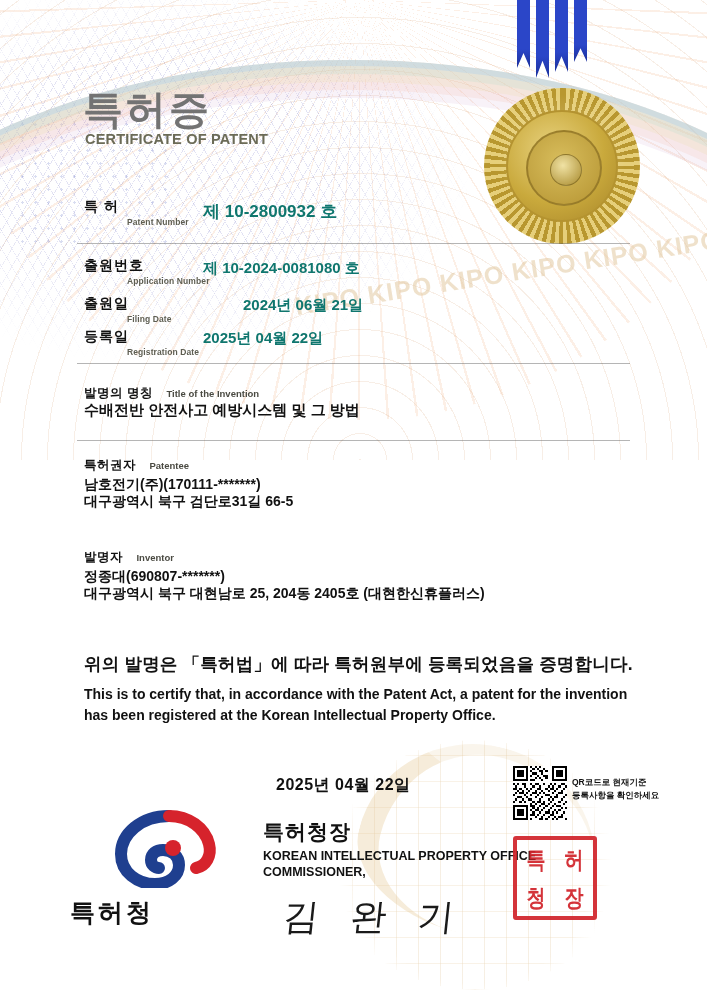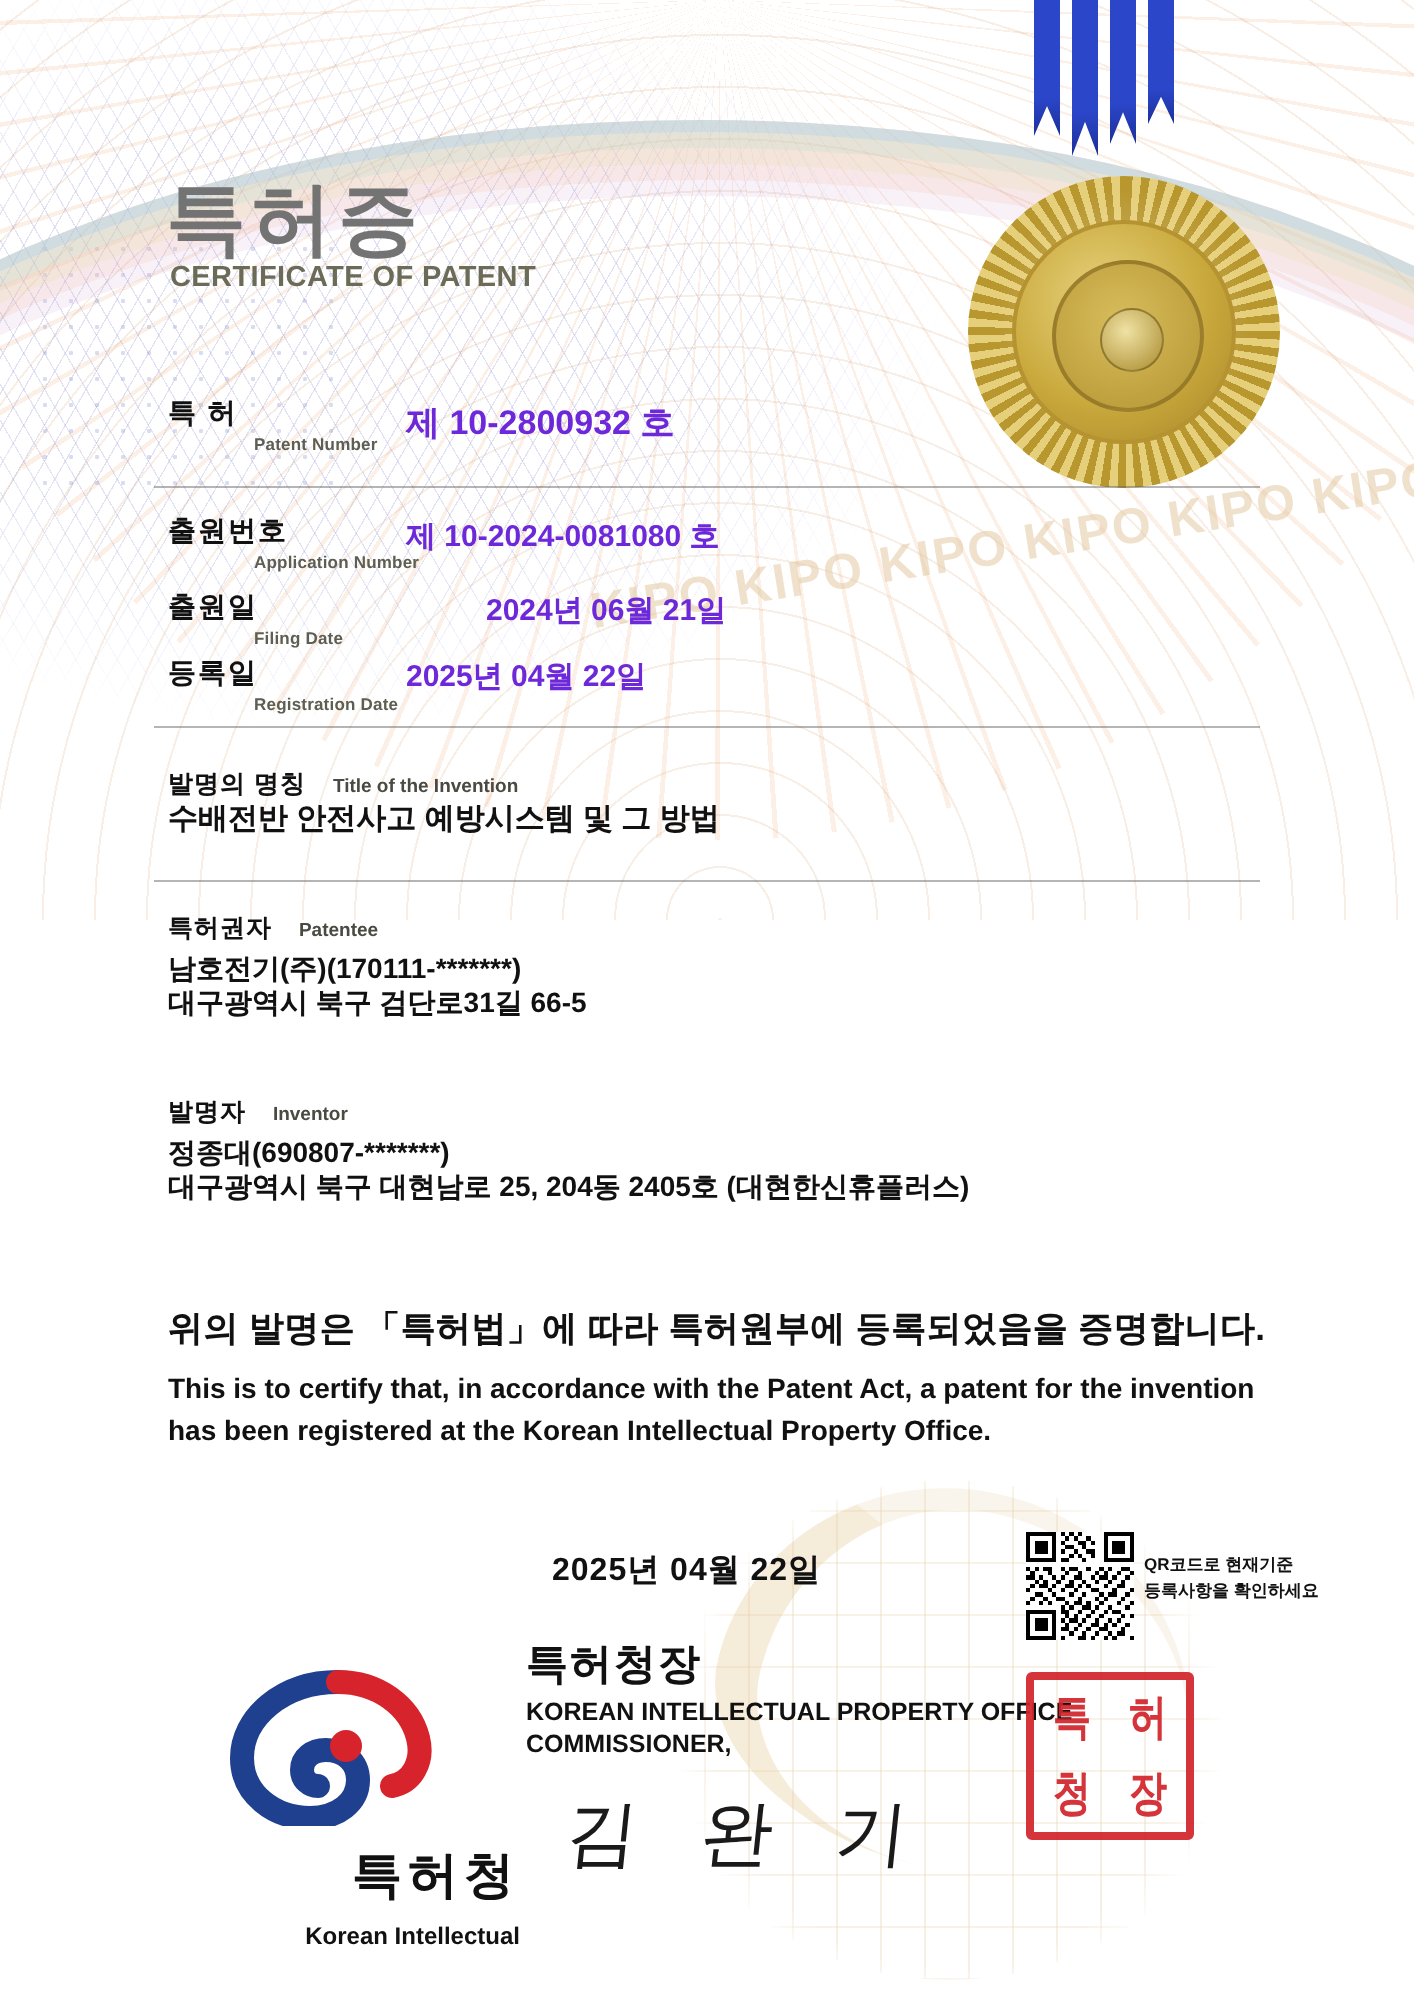--- a/index.html
+++ b/index.html
@@ -163,21 +163,21 @@
   }
   .title-en {
     position: absolute; left: 85px; top: 131px;
     font-size: 14.5px; font-weight: bold; letter-spacing: .2px;
     color: #6b6b57;
   }
 
   .field { position: absolute; }
   .f-label-ko { font-size: 14px; font-weight: bold; color: #111; letter-spacing: 1px; }
   .f-label-en { font-size: 8.5px; font-weight: bold; color: #5e5e52; letter-spacing: .1px; margin-top: 1px; padding-left: 43px; }
-  .f-value { font-size: 15px; font-weight: bold; color: #6d28d9; }
+  .f-value { font-size: 15px; font-weight: bold; color: #0f766e; }
 
   .rule {
     position: absolute; height: 1px;
     background: rgba(90,90,90,0.45);
   }
 
   .sec-label-ko { font-size: 12.5px; font-weight: bold; color: #111; letter-spacing: .5px; }
   .sec-label-en { font-size: 9.5px; font-weight: bold; color: #4a4a42; }
   .sec-value { font-size: 14px; font-weight: bold; color: #111; line-height: 20px; }
 
@@ -205,21 +205,21 @@
     font-size: 12.5px; font-weight: bold; line-height: 16px; color: #111;
   }
   .signature {
     position: absolute; left: 283px; top: 893px;
     font-size: 36px; color: #1a1a1a; letter-spacing: 10px;
     font-family: "DejaVu Sans", sans-serif;
     transform: skewX(-6deg);
   }
 
   
-  .logo-wrap { position: absolute; left: 70px; top: 835px; width: 190px; text-align: right; }
+  .logo-wrap { position: absolute; left: 70px; top: 810px; width: 190px; text-align: left; }
   .logo-mark { position: relative; width: 108px; height: 78px; margin: 0 auto; }
   .logo-ko { margin-top: 8px; font-size: 25px; font-weight: bold; letter-spacing: 3px; color: #111; }
   .logo-en { margin-top: 6px; font-size: 12px; font-weight: bold; line-height: 17px; color: #111; }
 
   
   .qr { position: absolute; left: 513px; top: 766px; width: 54px; height: 54px; }
   .qr canvas, .qr .qrgrid { width: 54px; height: 54px; display: block; }
   .qr-note {
     position: absolute; left: 572px; top: 776px;
     font-size: 8.5px; font-weight: bold; color: #111; line-height: 13px;
@@ -345,21 +345,20 @@
   <div class="logo-wrap">
     <div class="logo-mark">
       <svg width="108" height="78" viewBox="0 0 108 78">
         <path d="M58 6 C30 6 10 24 10 44 C10 62 26 74 44 74 C58 74 68 66 68 55 C68 46 61 40 52 40 C45 40 40 44 40 50 C40 55 44 58 48 58" fill="none" stroke="#1f3f8f" stroke-width="12" stroke-linecap="round"></path>
         <path d="M58 6 C78 6 94 18 98 34 C101 46 95 56 85 58" fill="none" stroke="#d6232c" stroke-width="12" stroke-linecap="round"></path>
         <circle cx="62" cy="38" r="8" fill="#d6232c"></circle>
       </svg>
     </div>
     <div class="logo-ko">특허청</div>
     <div class="logo-en">
-      <div>Korean Intellectual</div>
     </div>
   </div>
 
   <div class="qr">
     <svg class="qrgrid" viewBox="0 0 25 25" shape-rendering="crispEdges">
       <rect width="25" height="25" fill="#ffffff"></rect>
       <g fill="#000000">
         <rect x="0" y="0" width="7" height="1"></rect>
           <rect x="0" y="6" width="7" height="1"></rect>
         <rect x="0" y="0" width="1" height="7"></rect>

